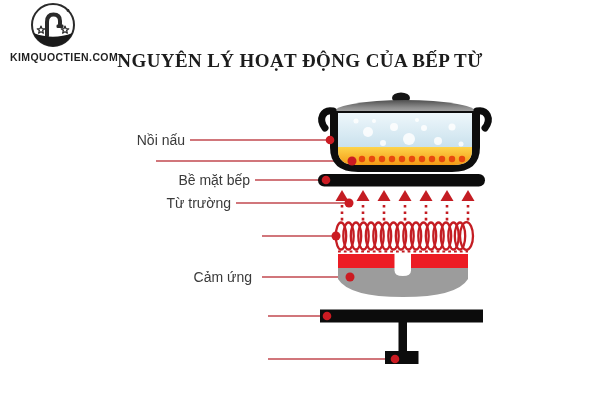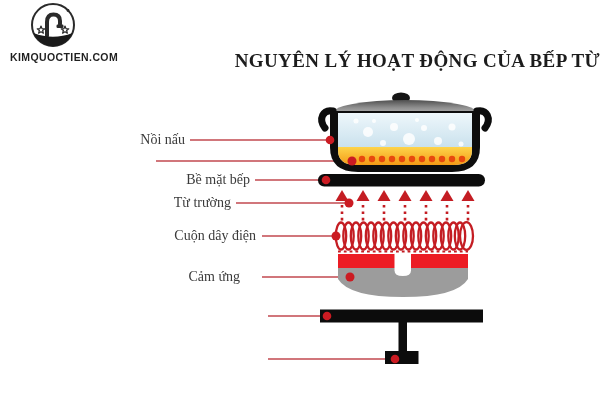--- a/index.html
+++ b/index.html
@@ -8,30 +8,30 @@
     font-family:"Liberation Sans", sans-serif;overflow:hidden;
   }
   
   .logo{position:absolute;left:6px;top:2px;width:120px;}
   .logo-text{
     margin-top:-2px;font-size:10.5px;font-weight:bold;color:#1f1f1f;
     letter-spacing:.4px;text-align:left;padding-left:4px;white-space:nowrap;
   }
   
   .title{
-    position:absolute;left:0;right:0;top:50px;text-align:right;
+    position:absolute;left:0;right:0;top:50px;text-align:center;
     font-family:"Liberation Serif", serif;font-weight:bold;font-size:19px;
     color:#1c1c1c;letter-spacing:.4px;white-space:nowrap;
   }
   
   .diagram{position:absolute;left:0;top:0;width:600px;height:400px;}
   
   .lbl{
     position:absolute;font-size:14px;color:#3a3a3a;white-space:nowrap;
-    line-height:16px;text-align:right;font-family:Liberation Serif, serif;
+    line-height:16px;text-align:right;
   }
 </style>
 </head>
 <body>
 
 <div id="stage">
 
   <div class="logo">
     <svg width="100" height="47" viewBox="0 0 100 47">
       <circle cx="47" cy="23" r="21" fill="#ffffff" stroke="#2a2a2a" stroke-width="2"></circle>
@@ -192,16 +192,15 @@
       <circle cx="336" cy="236" r="4.5"></circle>
       <circle cx="350" cy="277" r="4.5"></circle>
       <circle cx="327" cy="316" r="4.3"></circle>
       <circle cx="395" cy="359" r="4.3"></circle>
     </g>
   </svg>
 
   <div class="lbl" style="right:415px;top:132px">Nồi nấu</div>
   <div class="lbl" style="right:369px;top:195px">Từ trường</div>
   <div class="lbl" style="right:350px;top:172px">Bề mặt bếp</div>
-  <div class="lbl" style="right:344px;top:228px">Cuộn dây điện</div>
-  <div class="lbl" style="right:360px;top:269px">Cảm ứng</div>
+  <div class="lbl" style="right:348px;top:269px">Cảm ứng</div>
 
 </div>
 
 </body></html>

